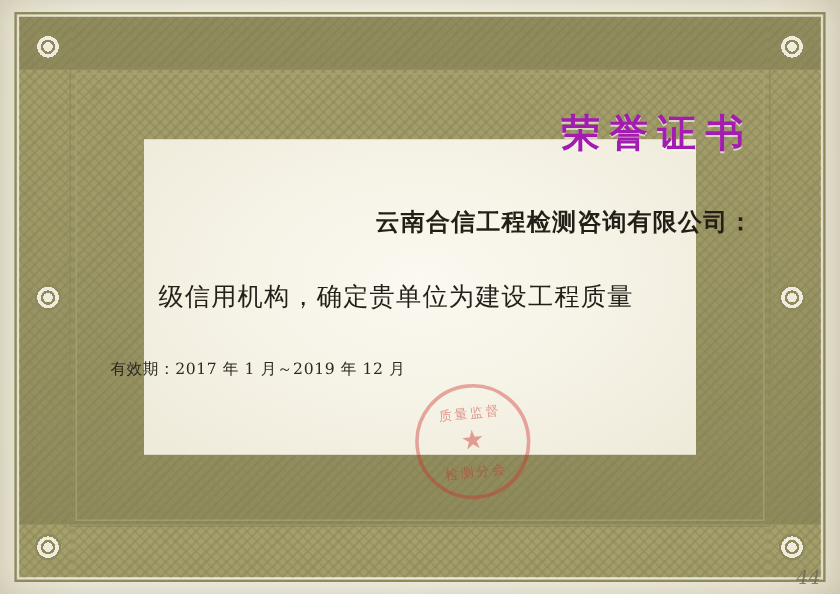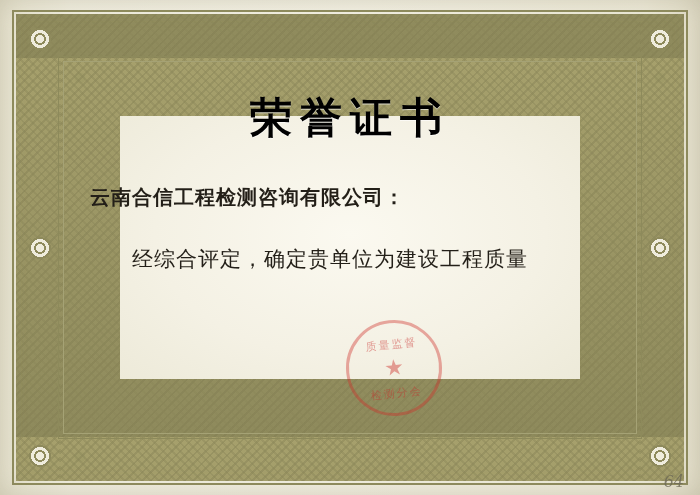--- a/index.html
+++ b/index.html
@@ -107,38 +107,39 @@
   
   .content {
     position: absolute;
     left: 72px;
     top: 70px;
     right: 72px;
     bottom: 70px;
   }
 
   .cert-title {
-    text-align: center;
+    text-align: right;
     font-family: "DejaVu Serif", "Liberation Serif", serif;
     font-weight: bold;
-    font-size: 42px;
+    font-size: 32px;
     letter-spacing: 8px;
-    color: #000000;
+    color: #a21caf;
     margin-top: 20px;
     text-shadow: 0 1px 0 rgba(255,255,255,0.6);
   }
 
   .recipient {
     margin-top: 38px;
-    margin-left: 18px;
+    margin-left: 1px;
     font-family: "DejaVu Serif", "Liberation Serif", serif;
     font-size: 20px;
     font-weight: bold;
     color: #231f18;
     letter-spacing: 1px;
+    text-align: right;
   }
 
   .body-text {
     margin-top: 26px;
     margin-left: 18px;
     margin-right: 14px;
     font-family: "DejaVu Serif", "Liberation Serif", serif;
     font-size: 21px;
     line-height: 44px;
     color: #231f18;
@@ -241,30 +242,31 @@
   <div class="rosette br"></div>
   <div class="rosette ml"></div>
   <div class="rosette mr"></div>
 
   <div class="content">
     <div class="cert-title">荣誉证书</div>
 
     <div class="recipient">云南合信工程检测咨询有限公司：</div>
 
     <div class="body-text">
-      <span class="indent"></span><span>经综合评定，确定贵单位为建设工程质量</span><br>
+      <span class="indent"></span><span>级信用机构，确定贵单位为建设工程质量</span><br>
     </div>
 
+    <div class="validity">有效期：2017 年 1 月～2019 年 12 月</div>
 
     <div class="issuer-block">
     </div>
   </div>
 
   <div class="seal">
     <div class="seal-text">质量监督</div>
     <div class="seal-star">★</div>
     <div class="seal-text bottom">检测分会</div>
   </div>
 
-  <div class="page-mark">64</div>
+  <div class="page-mark">44</div>
 
   <div class="edge-shadow"></div>
 </div>
 
 </body></html>

